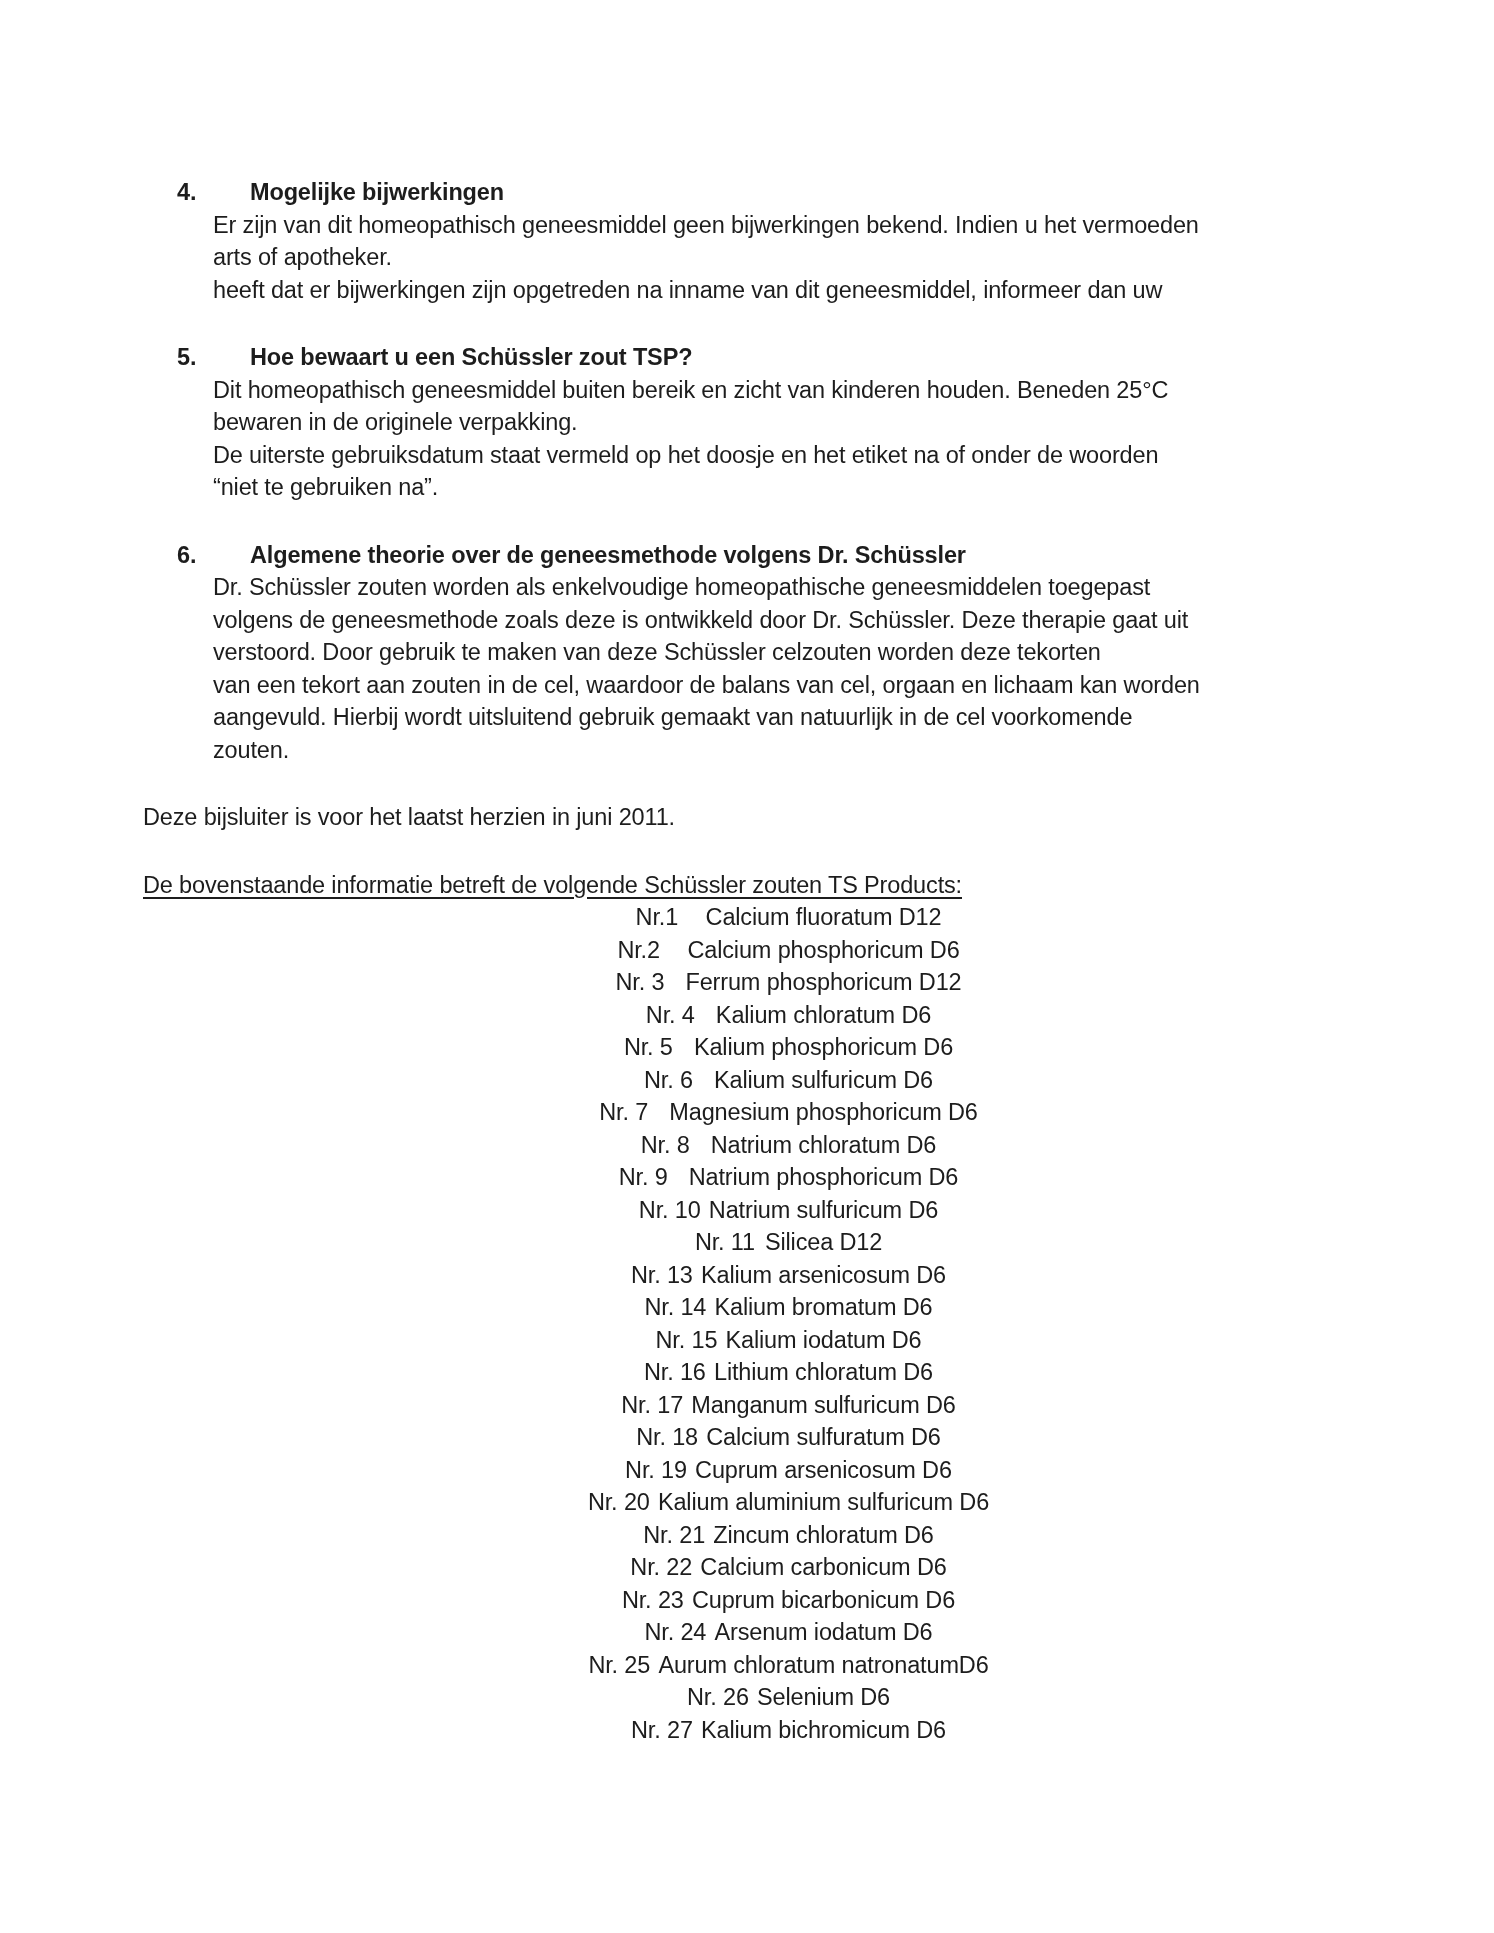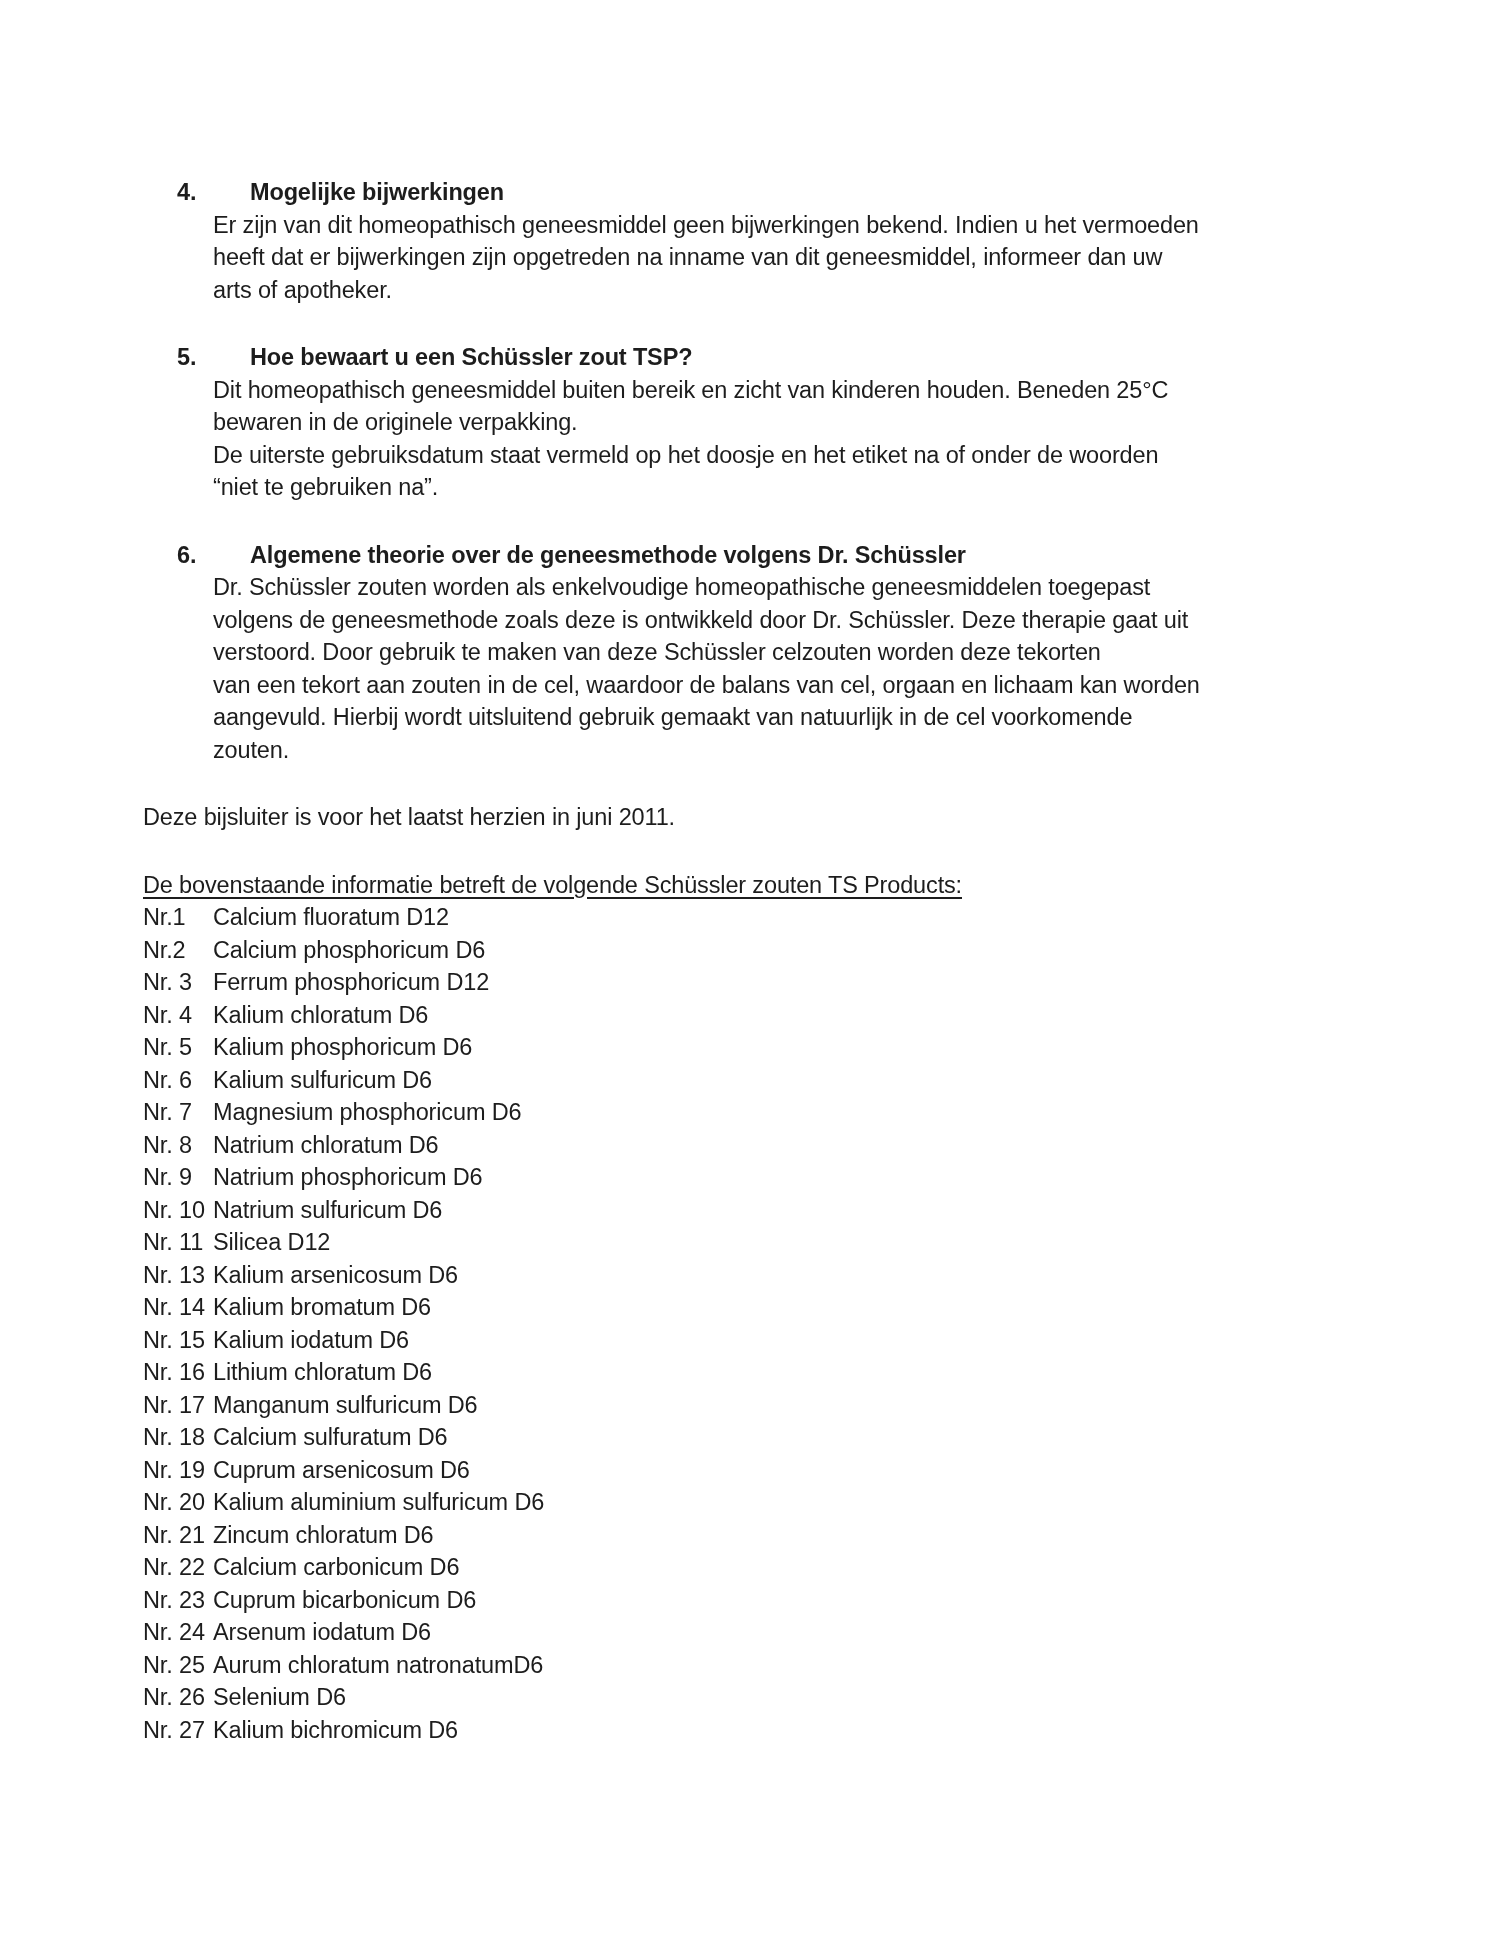--- a/index.html
+++ b/index.html
@@ -26,36 +26,36 @@
   }
   .sec-body { flex: 1 1 auto; min-width: 0; }
   .sec-title { font-weight: bold; white-space: nowrap; margin-left: 37px; }
   .line { white-space: nowrap; }
   .revision { margin: 0 0 35px 0; white-space: nowrap; }
   .list-heading {
     text-decoration: underline;
     text-underline-offset: 4px;
     white-space: nowrap;
   }
-  .product-row { display: flex; }
+  .product-row { display: flex; justify-content: center; }
   .p-label { flex: none; width: 70px; white-space: nowrap; }
   .p-name { white-space: nowrap; }
 </style>
 </head>
 <body>
 
 <div class="page">
 
   <div class="section">
     <div class="sec-num">4.</div>
     <div class="sec-body">
       <div class="sec-title">Mogelijke bijwerkingen</div>
       <div class="line">Er zijn van dit homeopathisch geneesmiddel geen bijwerkingen bekend. Indien u het vermoeden</div>
+      <div class="line">arts of apotheker.</div>
       <div class="line">heeft dat er bijwerkingen zijn opgetreden na inname van dit geneesmiddel, informeer dan uw</div>
-      <div class="line">arts of apotheker.</div>
     </div>
   </div>
 
   <div class="section">
     <div class="sec-num">5.</div>
     <div class="sec-body">
       <div class="sec-title">Hoe bewaart u een Schüssler zout TSP?</div>
       <div class="line">Dit homeopathisch geneesmiddel buiten bereik en zicht van kinderen houden. Beneden 25°C</div>
       <div class="line">bewaren in de originele verpakking.</div>
       <div class="line">De uiterste gebruiksdatum staat vermeld op het doosje en het etiket na of onder de woorden</div>

